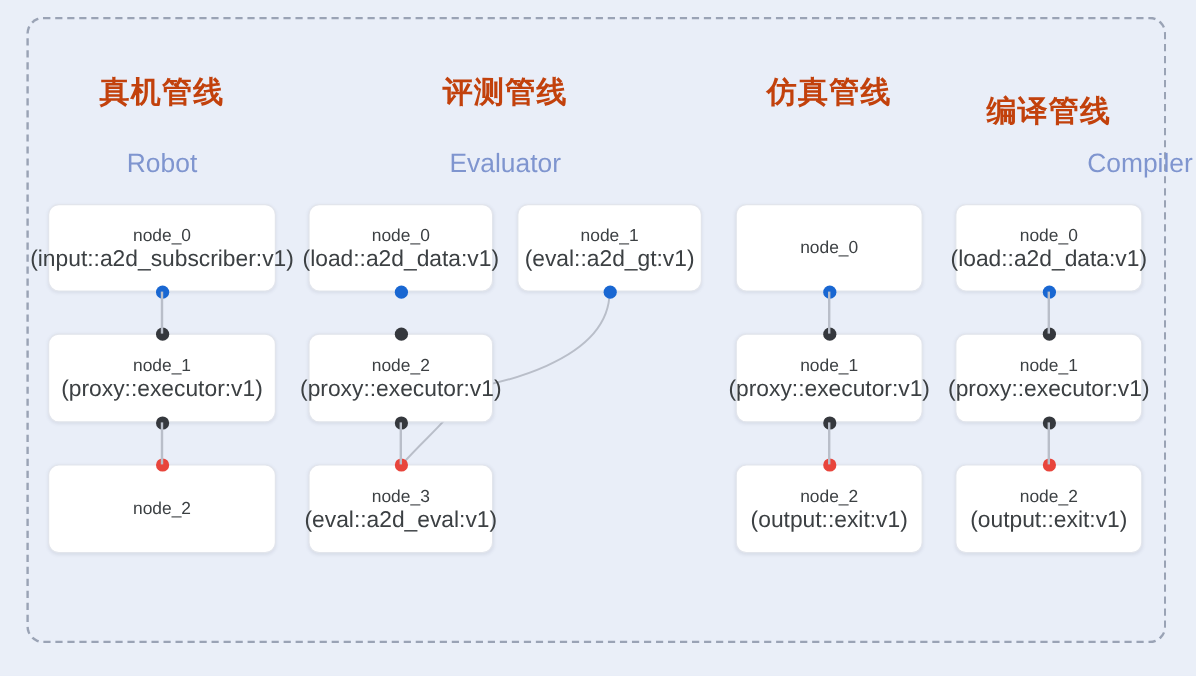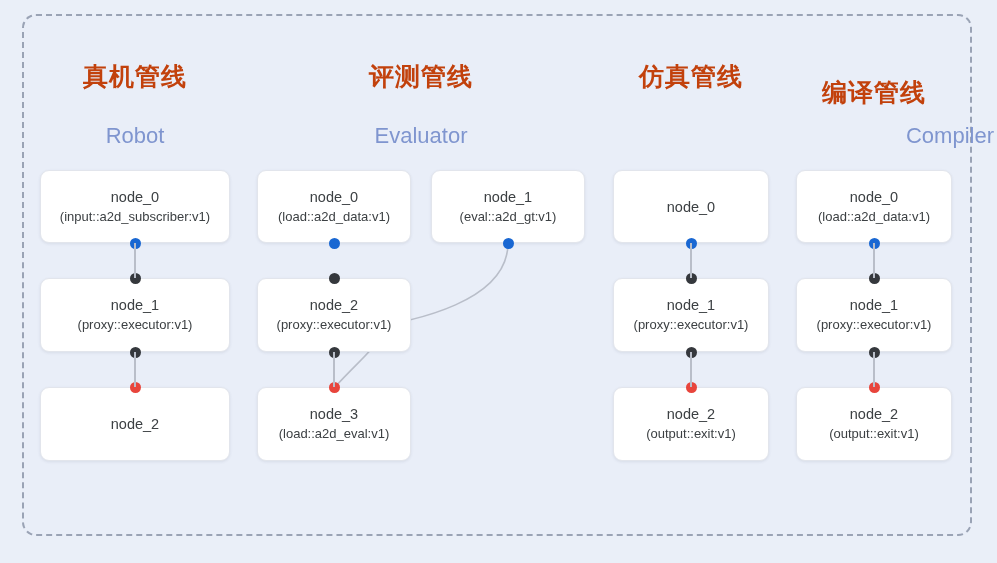--- a/index.html
+++ b/index.html
@@ -34,21 +34,21 @@
     background:#ffffff;
     border:1px solid #e2e5ec;
     border-radius:9px;
     box-shadow:0 1px 3px rgba(60,70,100,0.10);
     box-sizing:border-box;
     display:flex;flex-direction:column;
     align-items:center;justify-content:center;
     color:#3c4043;
   }
   .node .n-name{font-size:14.5px;line-height:20px;}
-  .node .n-type{font-size:13px;line-height:20px;}
+  .node .n-type{font-size:19px;line-height:20px;}
 
   .dot{position:absolute;width:11px;height:11px;border-radius:50%;}
   .dot.blue{background:#1967d2;}
   .dot.black{background:#35383d;}
   .dot.red{background:#e8453c;}
 
   .edge{position:absolute;background:#b9bec9;width:1.5px;}
 
   svg.curves{position:absolute;left:0;top:0;width:997px;height:563px;pointer-events:none;}
 </style>
@@ -93,21 +93,21 @@
       </div>
       <div class="dot blue" style="left: 502.5px; top: 237.5px;"></div>
       <div class="node" style="left: 257px; top: 278px; width: 154px; height: 74px;">
         <div class="n-name">node_2</div>
         <div class="n-type">(proxy::executor:v1)</div>
       </div>
       <div class="dot black" style="left: 328.5px; top: 346.5px;"></div>
       <div class="dot black" style="left: 328.5px; top: 272.5px;"></div>
       <div class="node" style="left: 257px; top: 387px; width: 154px; height: 74px;">
         <div class="n-name">node_3</div>
-        <div class="n-type">(load::a2d_eval:v1)</div>
+        <div class="n-type">(eval::a2d_eval:v1)</div>
       </div>
       <div class="dot red" style="left: 328.5px; top: 381.5px;"></div>
       <div class="edge" style="left: 333.25px; top: 352px; height: 35px;"></div>
       <div class="col-title" style="left: 571px; top: 60px; width: 240px;">仿真管线</div>
       <div class="col-sub" style="left: 571px; top: 123px; width: 240px; margin-top: 47px;">Simulator</div>
       <div class="node" style="left: 613px; top: 170px; width: 156px; height: 73px;">
         <div class="n-name">node_0</div>
       </div>
       <div class="dot blue" style="left: 685.5px; top: 237.5px;"></div>
       <div class="node" style="left: 613px; top: 278px; width: 156px; height: 74px;">

